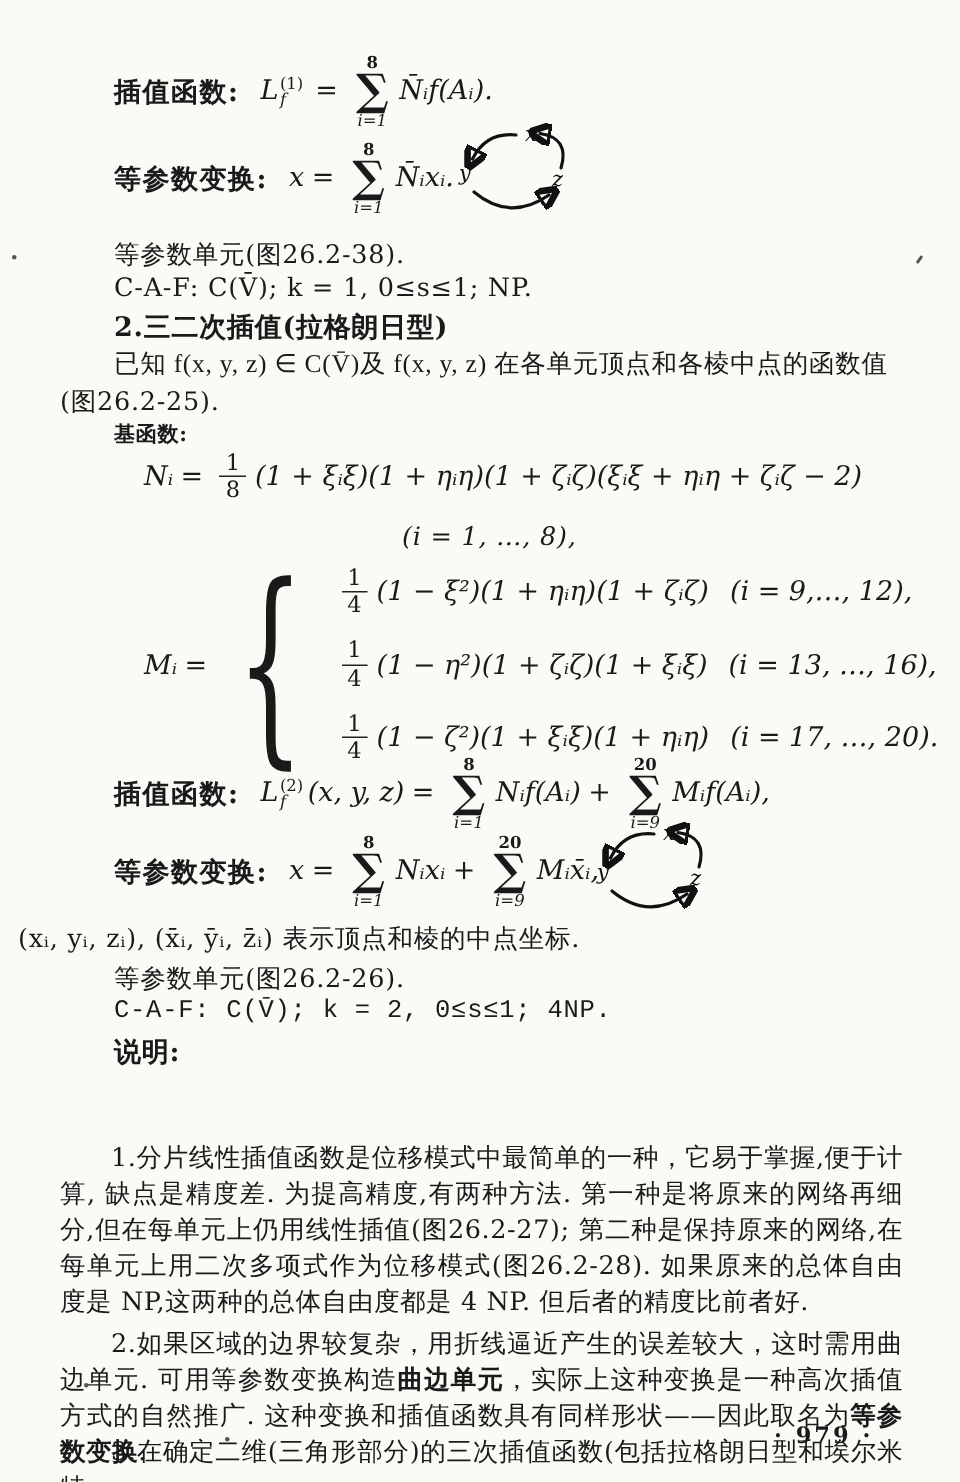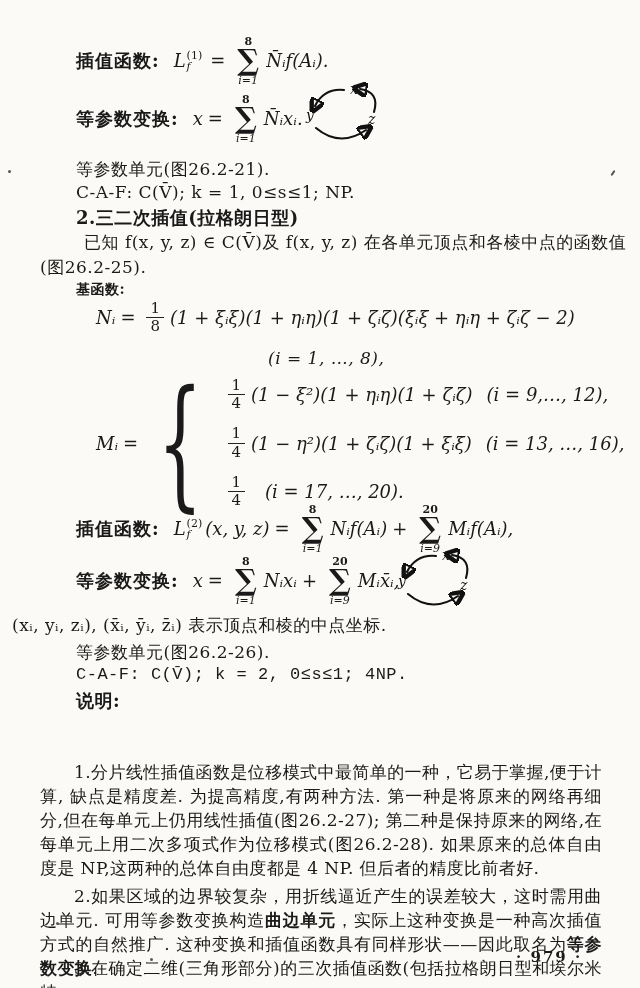--- a/index.html
+++ b/index.html
@@ -76,24 +76,24 @@
       </marker>
     </defs>
     <text x="48" y="12">x</text>
     <text x="4" y="38">y</text>
     <text x="66" y="42">z</text>
     <path d="M42 8 Q 22 6 13 24" marker-end="url(#ah1)"></path>
     <path d="M72 30 Q 78 10 58 7" marker-end="url(#ah1)"></path>
     <path d="M14 46 Q 38 66 64 48" marker-end="url(#ah1)"></path>
   </svg>
 
-  <div class="txt" style="left:76px;top:158px;">等参数单元(图26.2-21).</div>
+  <div class="txt" style="left:76px;top:158px;">等参数单元(图26.2-38).</div>
   <div class="txt" style="left:76px;top:182px;">C-A-F:  C(V̄);  k = 1,  0≤s≤1;  NP.</div>
   <div class="txt bold" style="left:76px;top:206px;font-size:18px;">2.三二次插值(拉格朗日型)</div>
-  <div class="txt" style="left:84px;top:231px;">已知 f(x, y, z) ∈ C(V̄)及 f(x, y, z) 在各单元顶点和各棱中点的函数值</div>
+  <div class="txt" style="left:76px;top:231px;font-family:Liberation Serif, serif;">已知 f(x, y, z) ∈ C(V̄)及 f(x, y, z) 在各单元顶点和各棱中点的函数值</div>
   <div class="txt" style="left:40px;top:256px;">(图26.2-25).</div>
   <div class="txt bold" style="left:76px;top:281px;font-size:14px;">基函数:</div>
 
   <div class="row" style="left:96px;top:300px;">
     <span class="m">Nᵢ</span>
     <span class="m eq">=</span>
     <span class="frac">
       <span class="fn">1</span>
       <span class="fd">8</span>
     </span>
@@ -120,20 +120,21 @@
           <span class="fd">4</span>
         </span>
         <span class="m">(1 − η²)(1 + ζᵢζ)(1 + ξᵢξ)</span>
         <span class="m cond">(i = 13, …, 16),</span>
       </span>
       <span class="caserow">
         <span class="frac">
           <span class="fn">1</span>
           <span class="fd">4</span>
         </span>
+        <span class="m">(1 − ζ²)(1 + ξᵢξ)(1 + ηᵢη)</span>
         <span class="m cond">(i = 17, …, 20).</span>
       </span>
     </span>
   </div>
 
   <div class="row" style="left:76px;top:504px;">
     <span class="lbl">插值函数:</span>
     <span class="m gap-l">L</span>
     <span class="supsub">
       <span class="sp">(2)</span>

